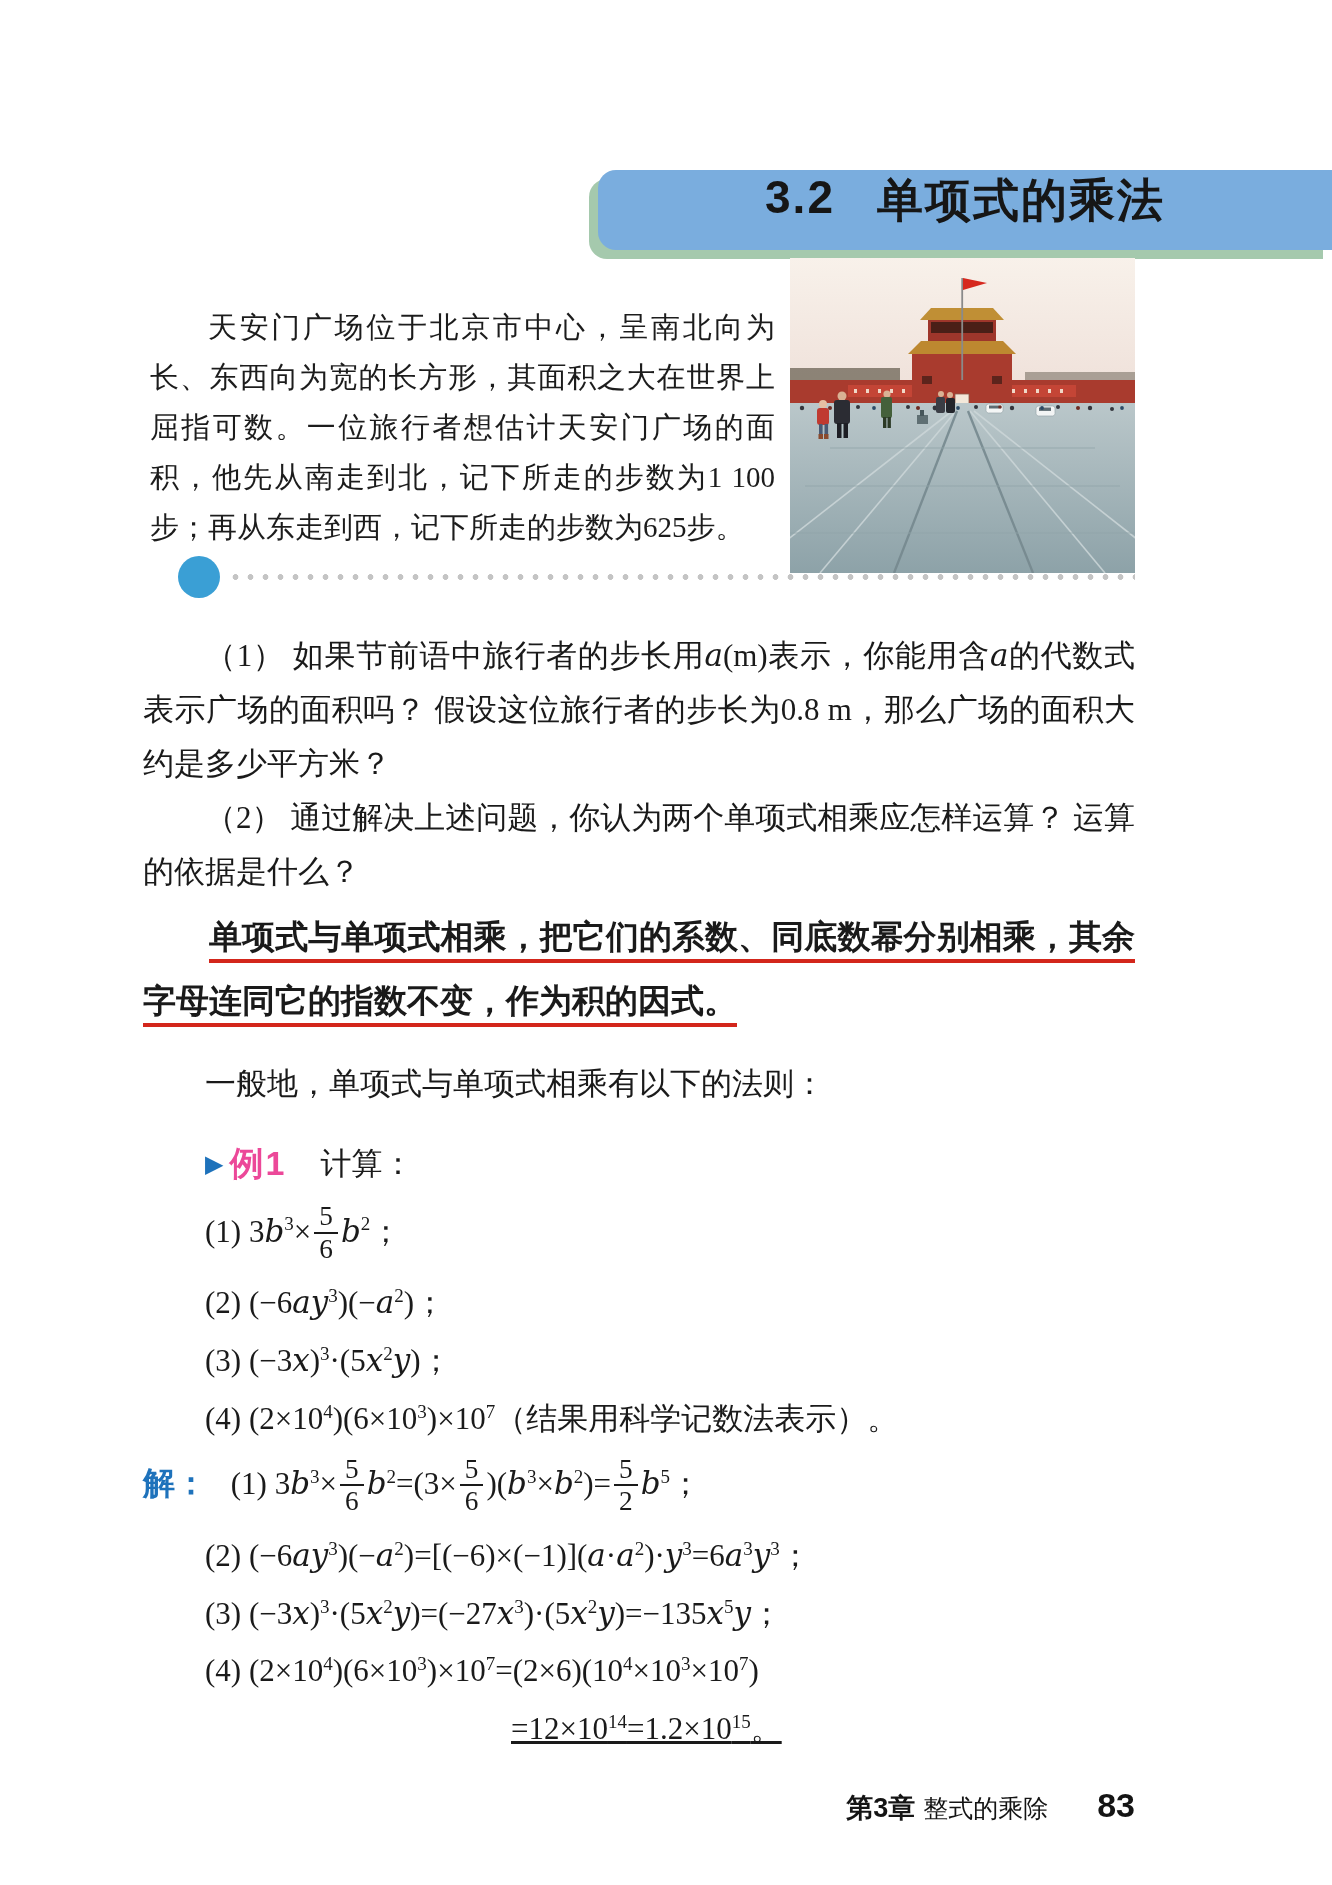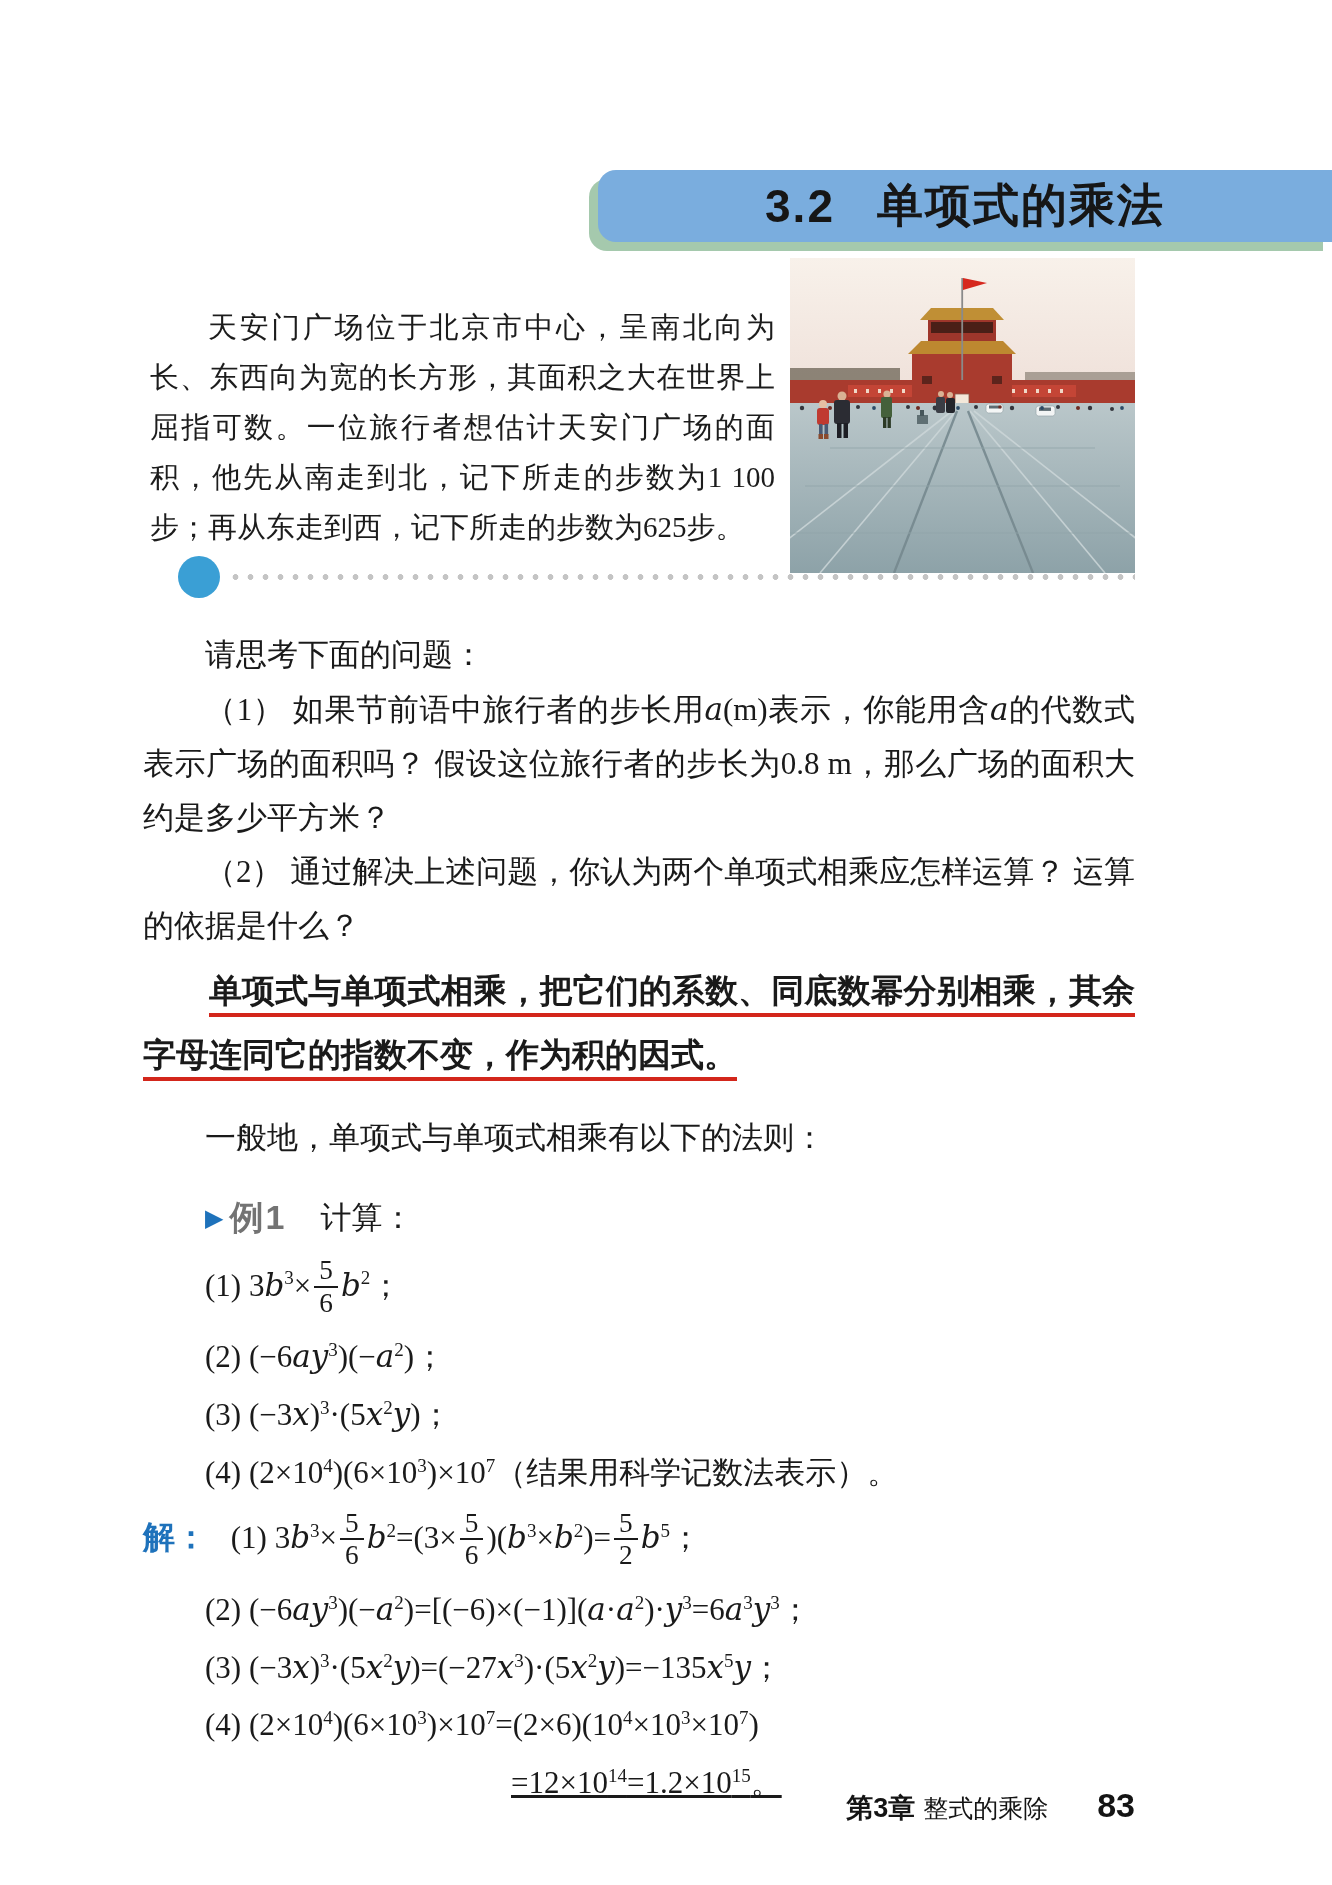--- a/index.html
+++ b/index.html
@@ -1,22 +1,22 @@
 <!DOCTYPE html>
 <html><head>
 <meta charset="utf-8">
 <style>
   html,body{margin:0;padding:0;background:#e9e9e9;}
   .page{position:relative;width:1332px;height:1885px;background:#ffffff;overflow:hidden;
         font-family:"Liberation Serif","DejaVu Serif",serif;color:#1a1a1a;margin:0 auto;}
 
   
-  .banner{position:absolute;top:170px;left:598px;right:0;height:72px;background:#7aadde;
+  .banner{position:absolute;top:170px;left:598px;right:0;height:80px;background:#7aadde;
           border-radius:18px 0 0 18px;box-shadow:-9px 9px 0 #a5c9ad;
-          display:flex;align-items:center;justify-content:center;gap:42px;
+          display:flex;justify-content:center;gap:42px;
           font-family:"Liberation Sans","DejaVu Sans",sans-serif;font-weight:700;
           font-size:46px;color:#161616;letter-spacing:2px;}
 
   
   .photo{position:absolute;top:258px;left:790px;width:345px;height:315px;display:block;}
 
   
   .intro{position:absolute;top:302px;left:150px;width:625px;font-size:29px;line-height:50px;
          text-indent:2em;text-align:justify;color:#1c1c1c;}
 
@@ -36,21 +36,21 @@
 
   .rule-intro{margin-top:24px !important;}
   .rule{margin-top:6px !important;font-family:"Liberation Sans","DejaVu Sans",sans-serif;
         font-weight:700;font-size:33px !important;line-height:64px !important;
         text-decoration:underline;text-decoration-color:#d3261b;text-decoration-thickness:4px;
         text-underline-offset:11px;-webkit-text-decoration-skip:none;text-decoration-skip-ink:none;}
 
   
   .ex-head{margin:30px 0 6px 62px;display:flex;align-items:center;}
   .ex-marker{color:#1e72bb;font-size:24px;margin-right:6px;line-height:1;}
-  .ex-label{color:#737373;font-family:"Liberation Sans","DejaVu Sans",sans-serif;
+  .ex-label{color:#ec4899;font-family:"Liberation Sans","DejaVu Sans",sans-serif;
             font-weight:700;font-size:34px;margin-right:34px;letter-spacing:2px;}
   .ex-task{font-size:31px;}
 
   .mline{font-size:31px;line-height:1.35;padding-left:62px;margin:16px 0;}
   .mline sup{font-size:19px;line-height:0;}
   .sol{padding-left:0;}
   .sol-label{color:#1e72bb;font-family:"Liberation Sans","DejaVu Sans",sans-serif;
              font-weight:700;font-size:32px;margin-right:16px;}
   .cont{padding-left:368px;margin-top:10px;text-decoration:underline;}
 
@@ -197,21 +197,20 @@
   </svg>
 
   <div class="intro">天安门广场位于北京市中心，呈南北向为长、东西向为宽的长方形，其面积之大在世界上屈指可数。一位旅行者想估计天安门广场的面积，他先从南走到北，记下所走的步数为1 100步；再从东走到西，记下所走的步数为625步。</div>
 
   <div class="separator">
     <span class="sep-dot"></span>
     <span class="sep-dots"></span>
   </div>
 
   <div class="bodytext">
-    <p class="indent">请思考下面的问题：</p>
     <p class="indent">（1） 如果节前语中旅行者的步长用<i class="mv">a</i>(m)表示，你能用含<i class="mv">a</i>的代数式表示广场的面积吗？ 假设这位旅行者的步长为0.8 m，那么广场的面积大约是多少平方米？</p>
     <p class="indent">（2） 通过解决上述问题，你认为两个单项式相乘应怎样运算？ 运算的依据是什么？</p>
 
     <p class="indent rule">单项式与单项式相乘，把它们的系数、同底数幂分别相乘，其余字母连同它的指数不变，作为积的因式。</p>
     <p class="indent rule-intro">一般地，单项式与单项式相乘有以下的法则：</p>
 
     <div class="ex-head">
       <span class="ex-marker">▶</span>
       <span class="ex-label">例1</span>
       <span class="ex-task">计算：</span>

